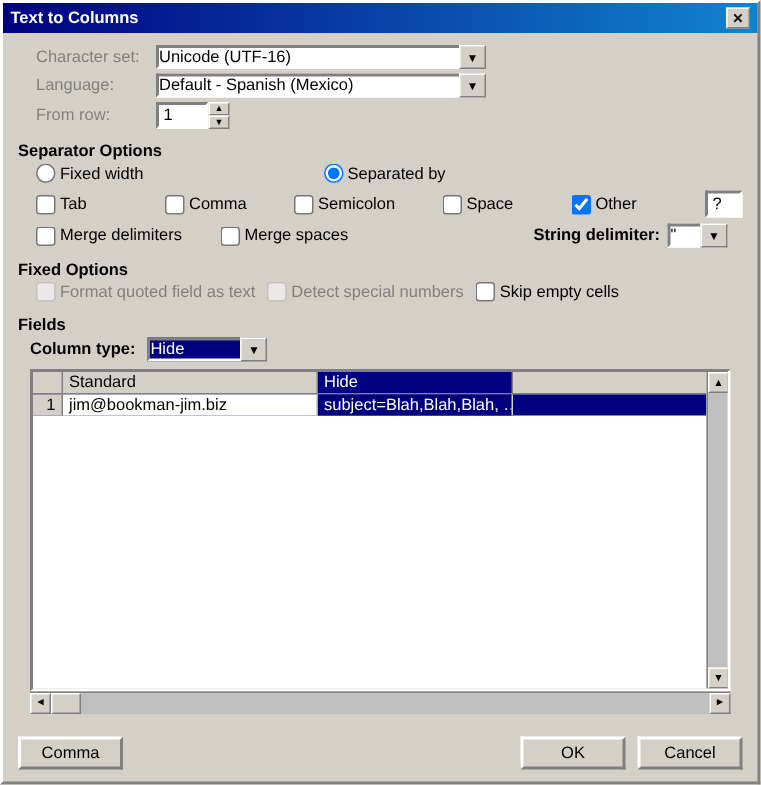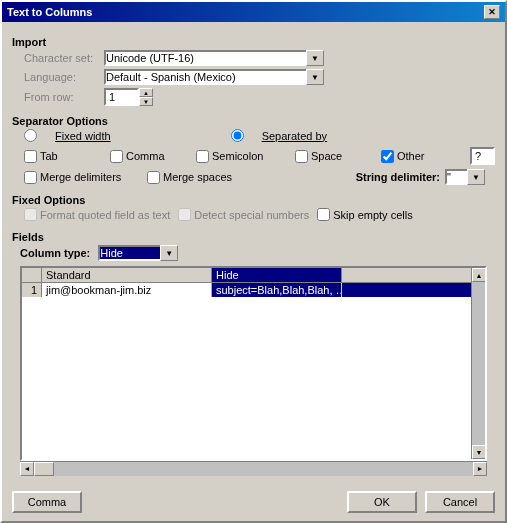--- a/index.html
+++ b/index.html
@@ -155,23 +155,22 @@
     
     .radio-row {
       display: flex;
       align-items: center;
       margin-bottom: 5px;
     }
     
     .radio-item {
       display: flex;
       align-items: center;
-      gap: 18px;
-      cursor: pointer;
-      text-decoration: underline;
+      gap: 3px;
+      cursor: pointer;
     }
     
     .check-item {
       display: flex;
       align-items: center;
       gap: 3px;
       cursor: pointer;
       min-width: 90px;
     }
     
@@ -411,21 +410,20 @@
 
   <div class="title-bar">
     <span>Text to Columns</span>
     <div class="title-bar-buttons">
       <div class="title-btn">✕</div>
     </div>
   </div>
 
   <div class="dialog-content">
 
-    <div class="section-header">Import</div>
 
     <div class="field-row">
       <span class="field-label">Character set:</span>
       <div class="select-wrapper">
         <select style="width:220px;">
           <option>Unicode (UTF-16)</option>
         </select>
       </div>
     </div>
 

